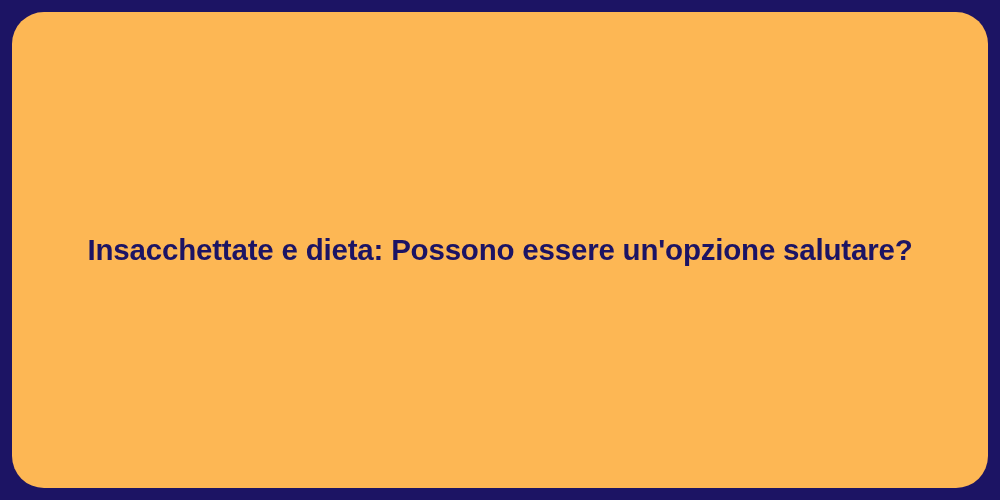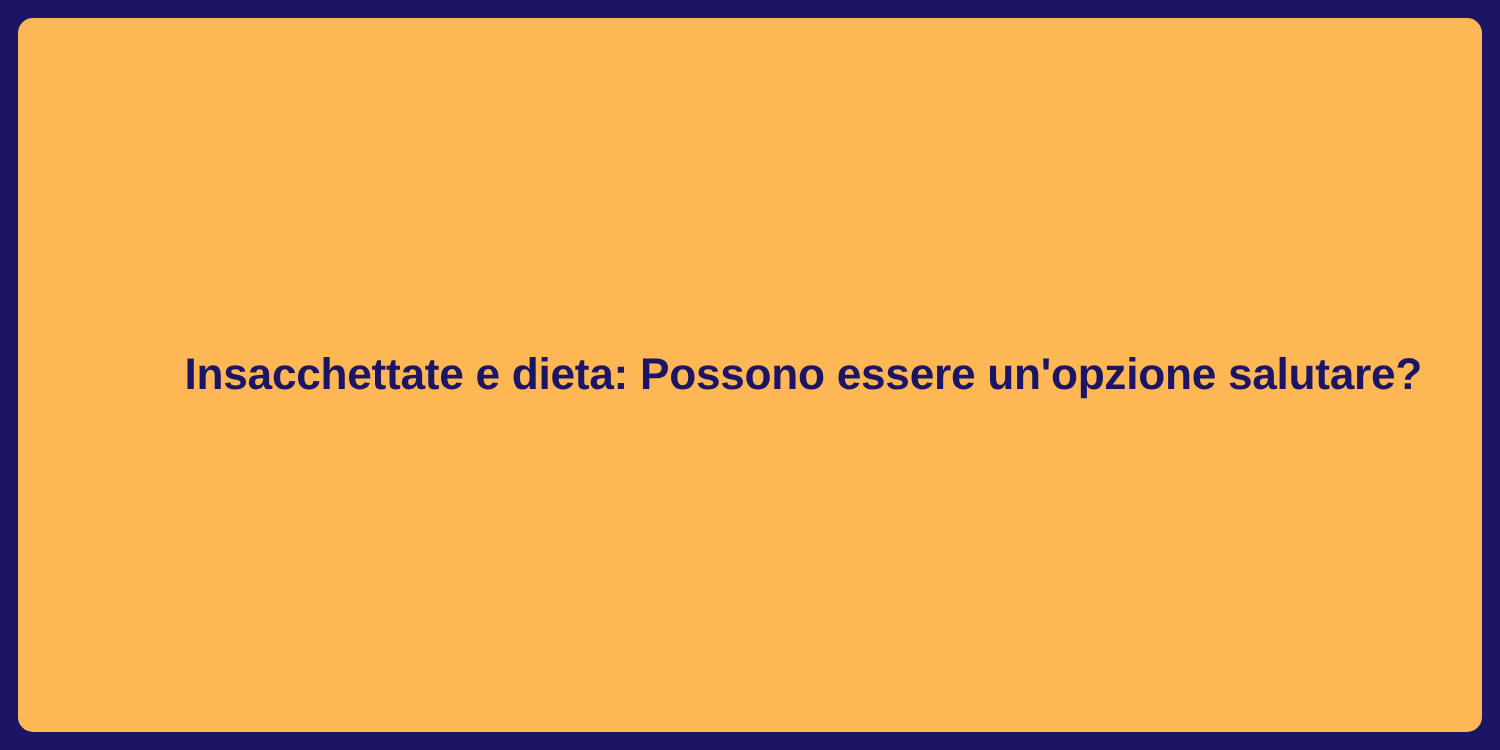--- a/index.html
+++ b/index.html
@@ -19,24 +19,24 @@
     width: 1000px;
     height: 500px;
     background: #1c1464;
     padding: 12px;
   }
   #card {
     box-sizing: border-box;
     width: 100%;
     height: 100%;
     background: #fdb754;
-    border-radius: 10px;
+    border-radius: 32px;
     display: flex;
     align-items: center;
-    justify-content: flex-end;
+    justify-content: center;
     text-align: center;
     overflow: hidden;
   }
   #headline {
     color: #1c1464;
     font-family: "Liberation Sans", sans-serif;
     font-weight: bold;
     font-size: 30px;
     line-height: 1.25;
     letter-spacing: -0.2px;

